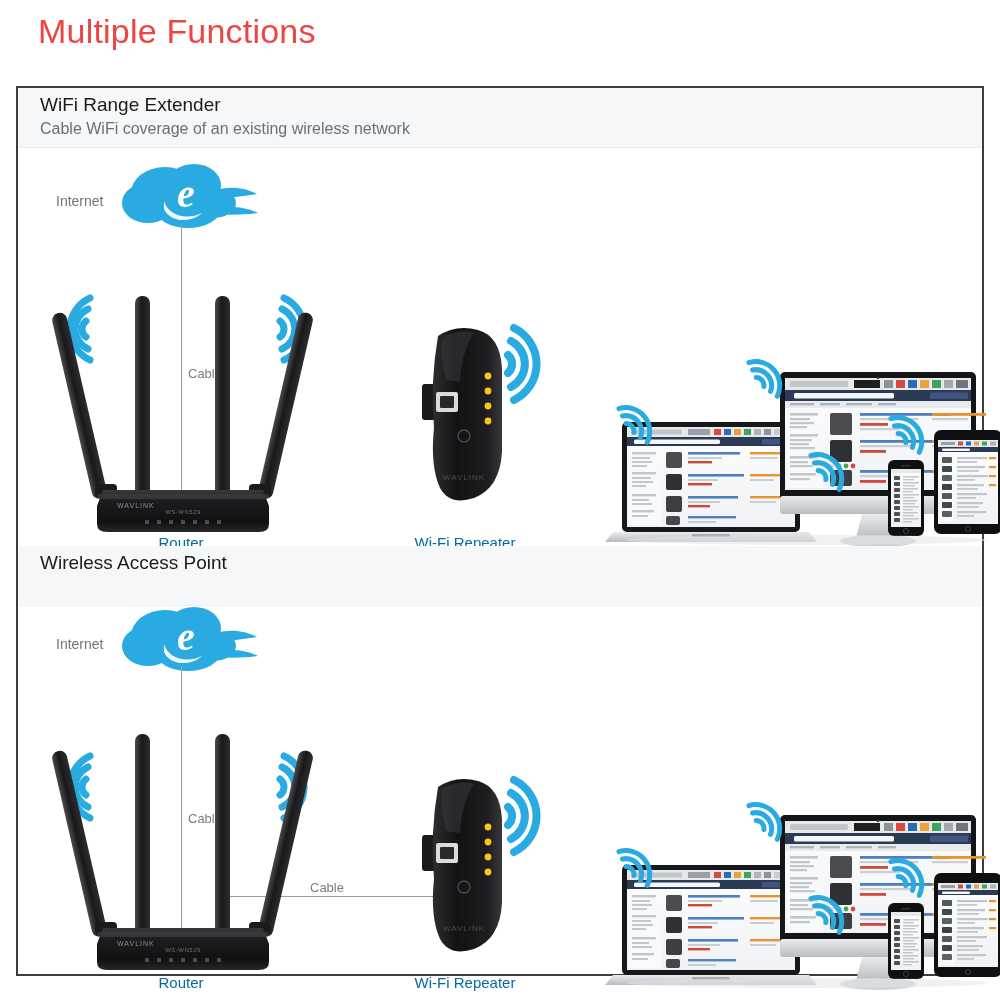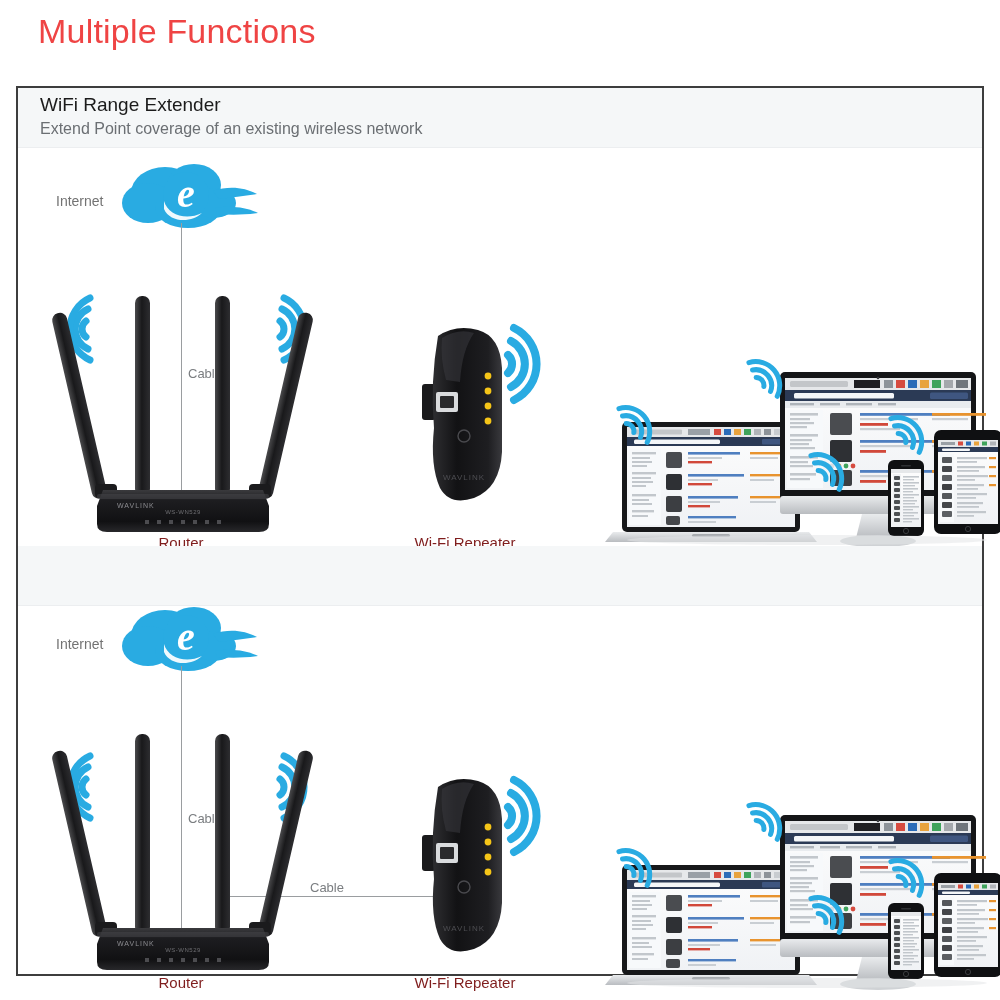--- a/index.html
+++ b/index.html
@@ -36,21 +36,21 @@
     position:absolute;left:22px;top:6px;font-size:19px;color:#1b1b1b;white-space:nowrap;
   }
   .panel-head .h-sub{
     position:absolute;left:22px;top:32px;font-size:16px;color:#6b6f73;white-space:nowrap;
   }
 
   
   .stage{position:absolute;left:0;top:60px;width:100%;bottom:0;}
 
   .caption{
-    position:absolute;font-size:15px;color:#7f1d1d;white-space:nowrap;
+    position:absolute;font-size:15px;color:#0369a1;white-space:nowrap;
     text-align:center;transform:translateX(-50%);
   }
   .label-int{
     position:absolute;font-size:14px;color:#737373;white-space:nowrap;
   }
   .label-cable{
     position:absolute;font-size:13px;color:#7a7d80;white-space:nowrap;
     background:#fff;padding:0 4px;
   }
 
@@ -78,21 +78,21 @@
 <body>
 
 <div class="page-title">Multiple Functions</div>
 
 <div class="card">
 
   <section class="panel one">
 
     <header class="panel-head">
       <div class="h-title">WiFi Range Extender</div>
-      <div class="h-sub">Extend Point coverage of an existing wireless network</div>
+      <div class="h-sub">Cable WiFi coverage of an existing wireless network</div>
     </header>
 
     <div class="stage">
 
       <div class="label-int" style="left:38px;top:45px;">Internet</div>
 
       <div class="cloud" style="left:100px;top:15px;">
         <svg width="140" height="78" viewBox="0 0 140 78">
           <g fill="#29abe2">
             <ellipse cx="47" cy="30" rx="34" ry="26"></ellipse>
@@ -516,20 +516,21 @@
       </div>
 
     </div>
   </section>
 
   <div class="panel-divider"></div>
 
   <section class="panel two">
 
     <header class="panel-head">
+      <div class="h-title">Wireless Access Point</div>
     </header>
 
     <div class="stage">
 
       <div class="label-int" style="left:38px;top:30px;">Internet</div>
 
       <div class="cloud" style="left:100px;top:0px;">
         <svg width="140" height="78" viewBox="0 0 140 78">
           <g fill="#29abe2">
             <ellipse cx="47" cy="30" rx="34" ry="26"></ellipse>

